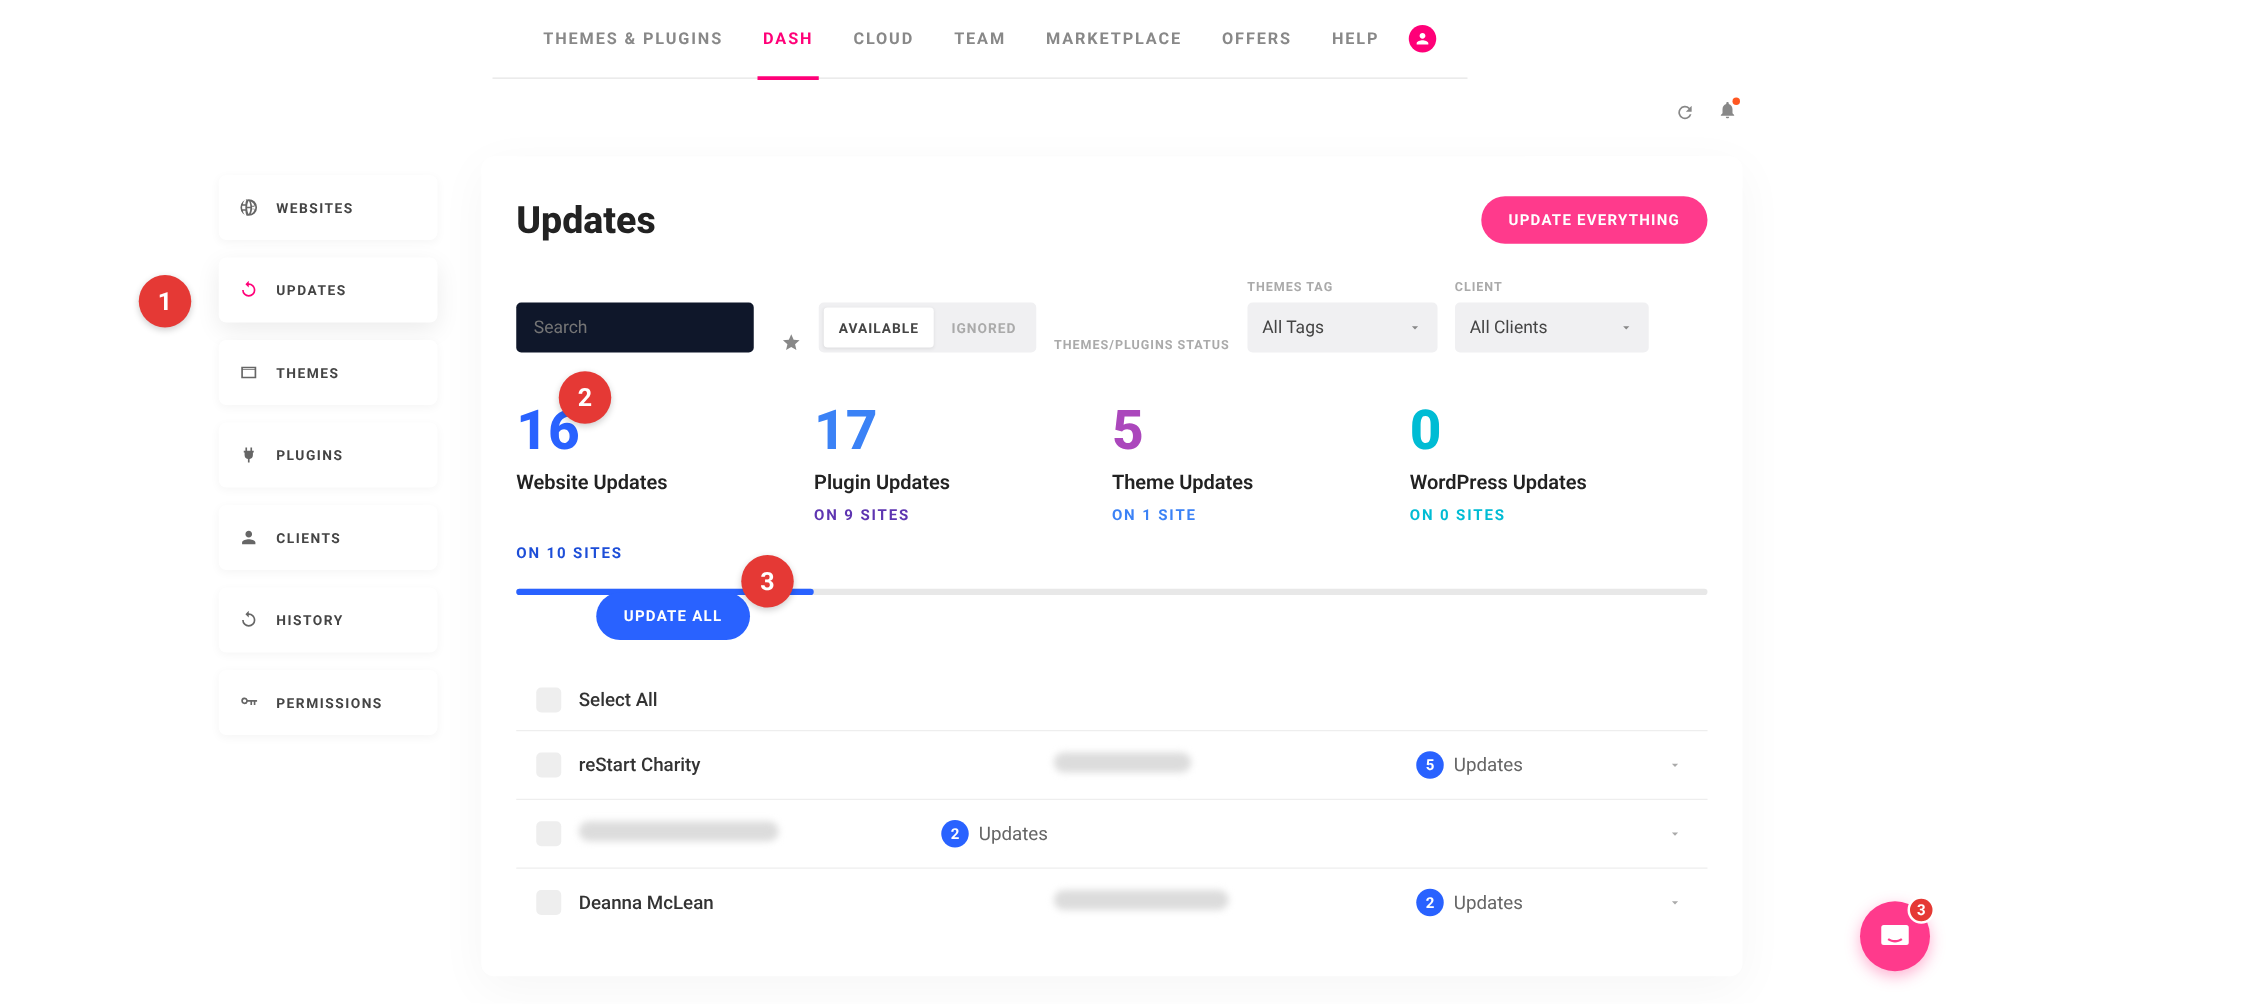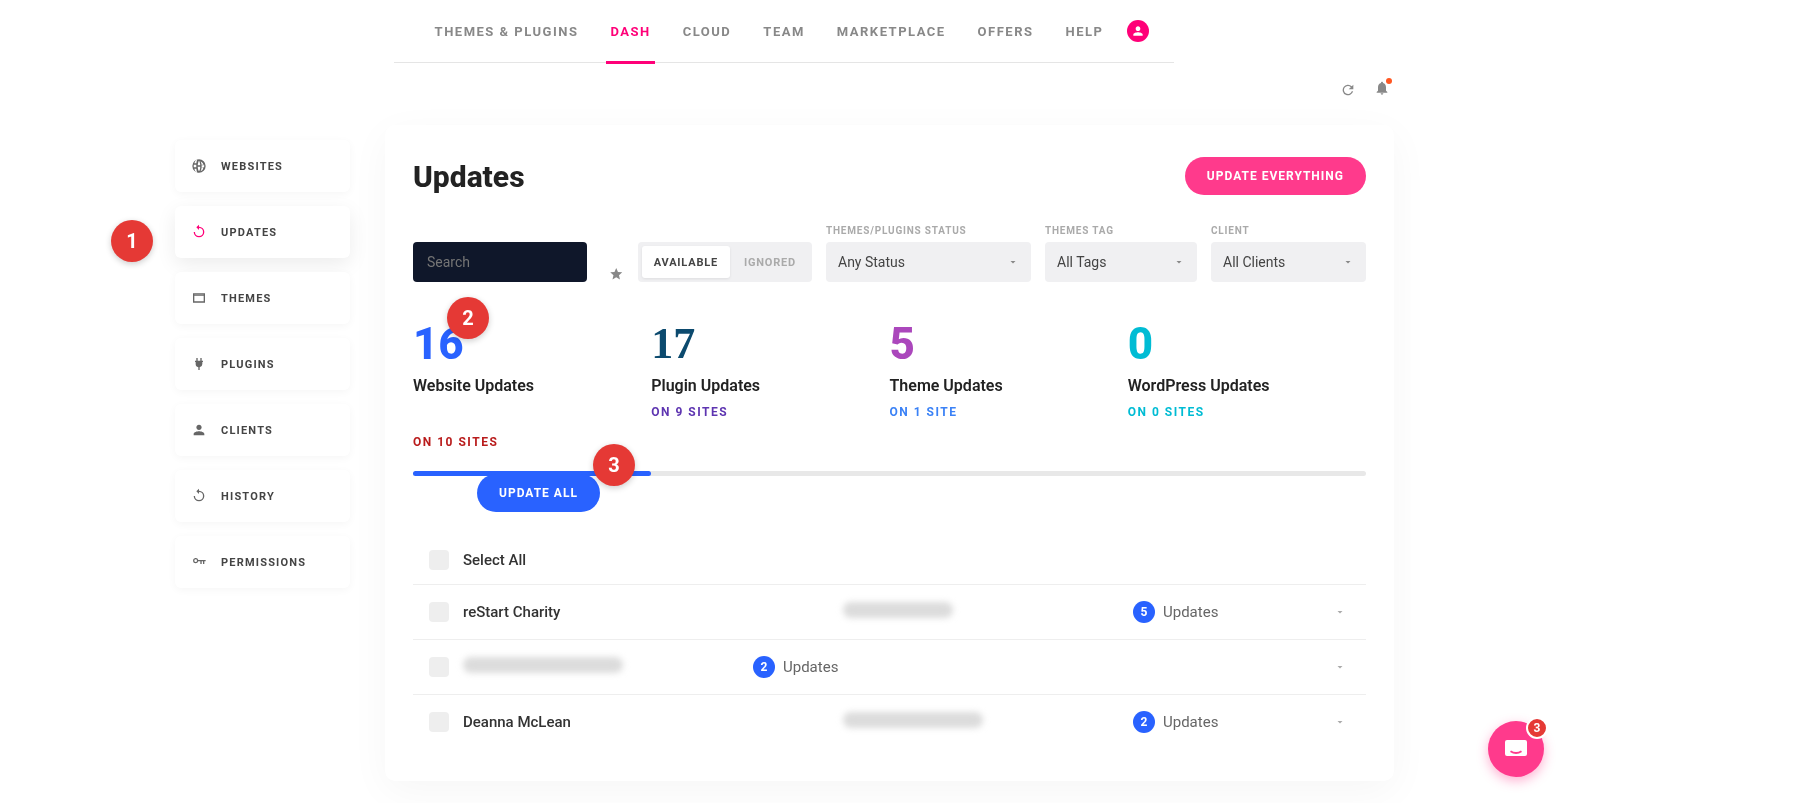--- a/index.html
+++ b/index.html
@@ -50,22 +50,22 @@
 .select { background: #f0f0f2; border-radius: 4px; height: 40px; padding: 0 12px; display: flex; align-items: center; justify-content: space-between; cursor: pointer; min-width: 150px; }
 .select span { font-size: 14px; color: #444; }
 .select svg { width: 12px; height: 12px; fill: #888; }
 
 
 .stats { display: flex; gap: 0; margin-bottom: 0; }
 .stat { flex: 1; padding: 12px 0 22px; position: relative; cursor: pointer; }
 .stat .num { font-size: 44px; font-weight: 800; line-height: 1; margin-bottom: 10px; }
 .stat .lbl { font-size: 16px; font-weight: 600; color: #222; margin-bottom: 10px; }
 .stat .sub { font-size: 12px; font-weight: 700; letter-spacing: 1.5px; }
-.stat-0 .num { color: #2962ff; } .stat-0 .sub { color: #b91c1c; margin-top: 40px; }
-.stat-1 .num { color: #0c4a6e; font-family: Liberation Serif, serif; } .stat-1 .sub { color: #5e35b1; }
+.stat-0 .num { color: #2962ff; } .stat-0 .sub { color: #1d4ed8; margin-top: 40px; }
+.stat-1 .num { color: #3b82f6; } .stat-1 .sub { color: #5e35b1; }
 .stat-2 .num { color: #ab47bc; } .stat-2 .sub { color: #3b82f6; }
 .stat-3 .num { color: #00bcd4; } .stat-3 .sub { color: #00bcd4; }
 .stats-bar { height: 5px; background: #e8e8e8; border-radius: 3px; position: relative; margin-bottom: 0; }
 .stats-bar .fill { position: absolute; left: 0; top: 0; height: 100%; width: 25%; background: #2962ff; border-radius: 3px; }
 
 
 .update-all-row { display: flex; justify-content: flex-start; padding-left: 64px; margin-top: -2px; position: relative; margin-bottom: 24px; }
 .btn-blue { background: #2962ff; color: #fff; border: none; border-radius: 22px; padding: 12px 22px; font-size: 12px; font-weight: 700; letter-spacing: 1px; cursor: pointer; }
 
 
@@ -192,26 +192,20 @@
     </div>
     <svg class="star-icon" viewBox="0 0 24 24">
         <path d="M12 17.3l6.2 3.7-1.6-7 5.4-4.7-7.1-.6L12 2 9.1 8.7 2 9.3l5.4 4.7-1.6 7z"></path>
       </svg>
     <div class="toggle-group">
       <button class="active">AVAILABLE</button>
       <button>IGNORED</button>
     </div>
     <div class="filter-col">
       <div class="filter-label">THEMES/PLUGINS STATUS</div>
-      <div class="select" style="min-width:205px;">
-        <span>Any Status</span>
-        <svg viewBox="0 0 24 24">
-            <path d="M7 10l5 5 5-5z"></path>
-          </svg>
-      </div>
     </div>
     <div class="filter-col">
       <div class="filter-label">THEMES TAG</div>
       <div class="select" style="min-width:152px;">
         <span>All Tags</span>
         <svg viewBox="0 0 24 24">
             <path d="M7 10l5 5 5-5z"></path>
           </svg>
       </div>
     </div>

